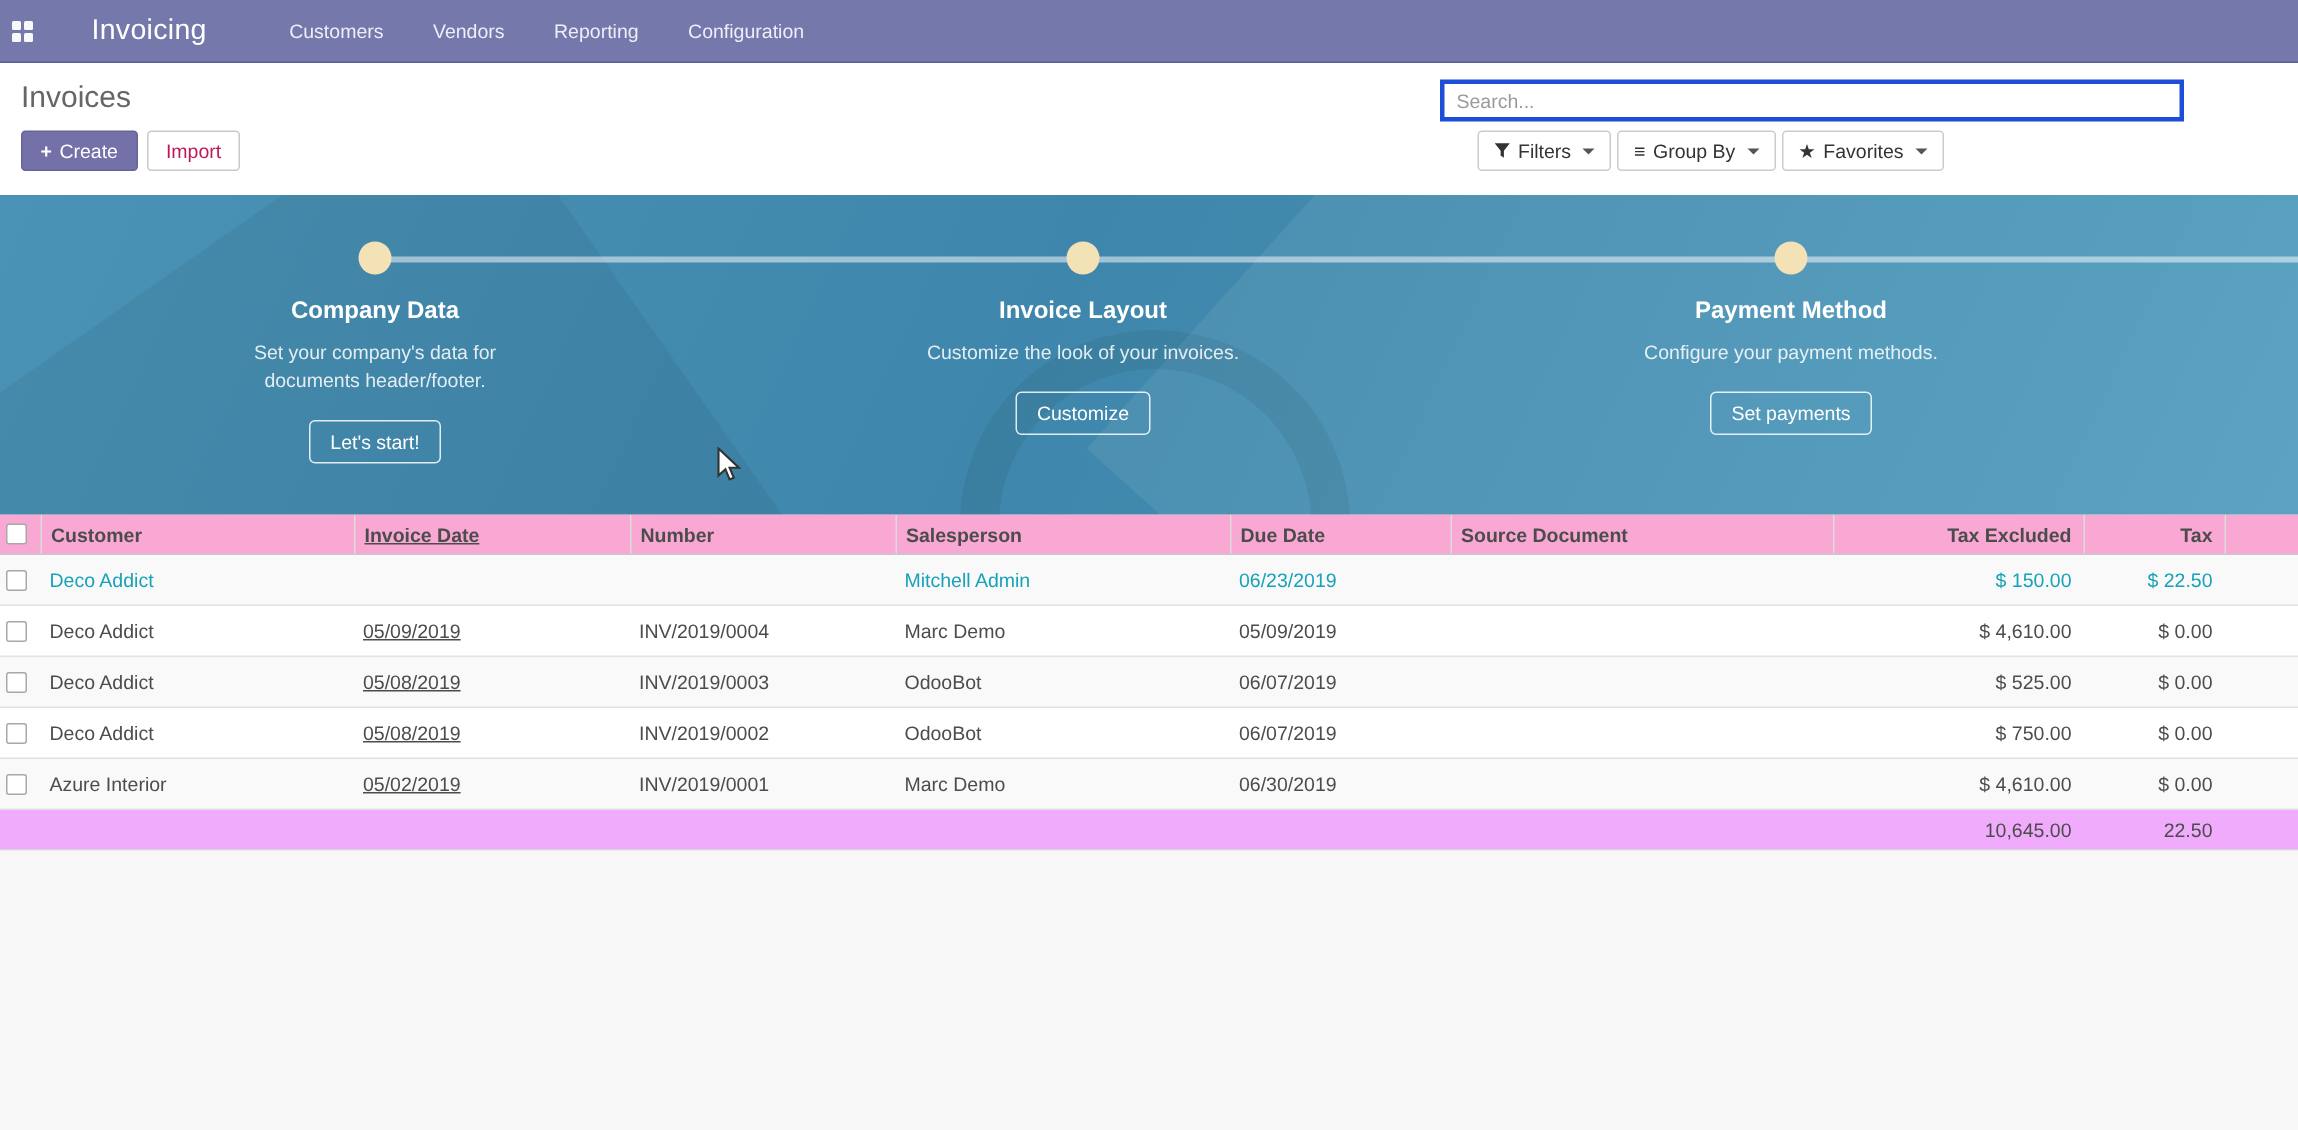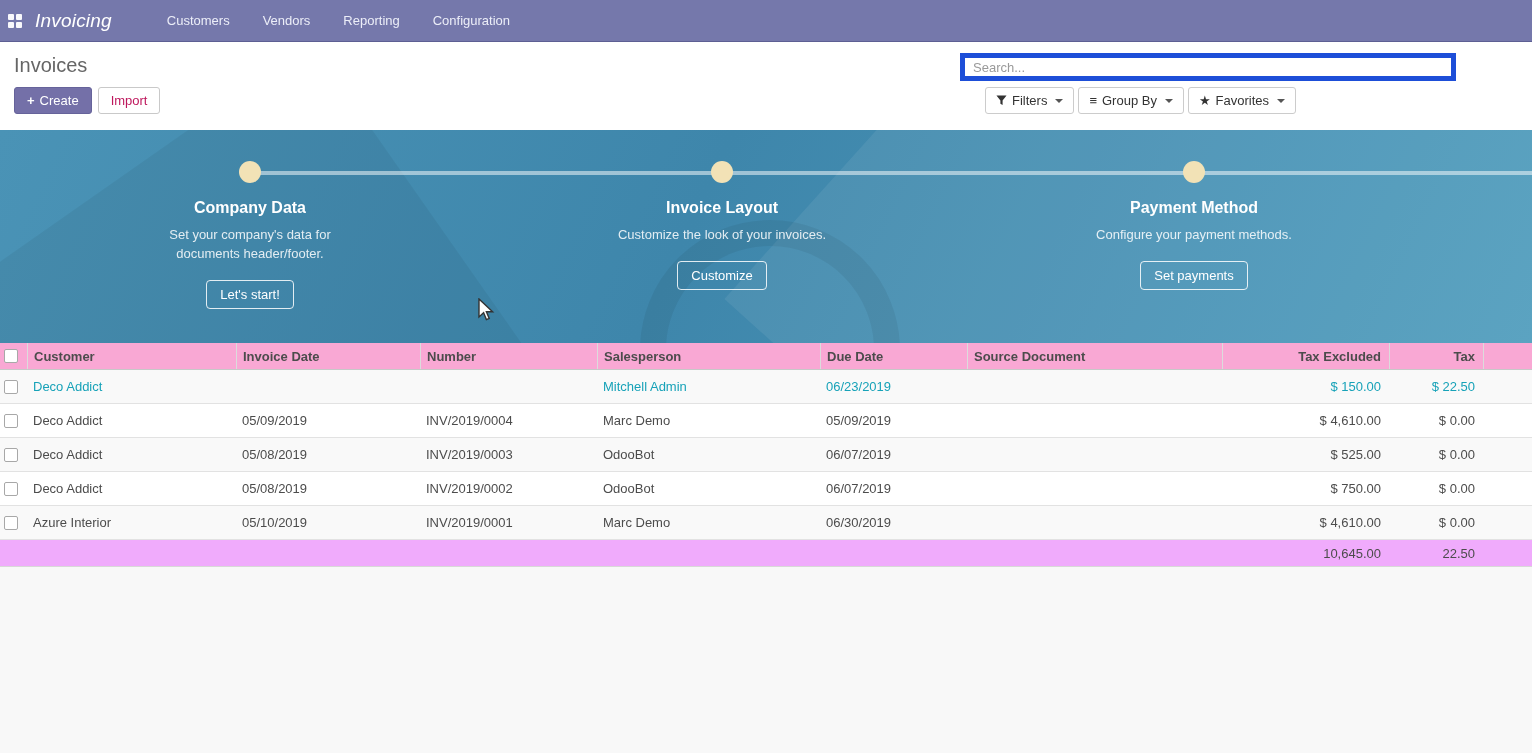--- a/index.html
+++ b/index.html
@@ -15,35 +15,35 @@
   .navbar {
     height:42px; background:#7578ab; border-bottom:1px solid #5d5f93;
     display:flex; align-items:center; color:#fff;
   }
   .apps-icon {
     width:14px; height:14px; margin-left:8px;
     display:grid; grid-template-columns:6px 6px; grid-template-rows:6px 6px; gap:2px;
     cursor:pointer;
   }
   .apps-icon span { background:#ffffff; opacity:.95; border-radius:1px; }
-  .nav-title { font-size:19px; margin-left:13px; font-weight:400; letter-spacing:.2px; cursor:pointer;font-style:italic; }
+  .nav-title { font-size:19px; margin-left:39px; font-weight:400; letter-spacing:.2px; cursor:pointer; }
   .nav-menu { display:flex; margin-left:55px; gap:33px; font-size:13px; }
   .nav-menu .nav-item { color:#eceef8; cursor:pointer; }
 
   
   .control-panel { position:relative; height:88px; background:#fff; }
   .page-title { position:absolute; left:14px; top:12px; font-size:20px; color:#666; }
   .cp-buttons { position:absolute; left:14px; top:45px; display:flex; gap:6px; }
   .btn { font-size:13px; border-radius:3px; padding:5px 12px; cursor:pointer; display:inline-flex; align-items:center; gap:5px; border:1px solid transparent; }
   .btn-create { background:#7470a8; border-color:#66639a; color:#fff; }
   .btn-create .plus { font-weight:bold; font-size:13px; }
   .btn-import { background:#fff; border-color:#c9c9c9; color:#be185d; }
   .search-box {
     position:absolute; left:960px; top:11px; width:496px; height:28px;
-    border:5px solid #1d4ed8; border-radius:0; padding:0 8px; font-size:13px;
+    border:3px solid #1d4ed8; border-radius:0; padding:0 8px; font-size:13px;
     font-family:"Liberation Sans", sans-serif; color:#333; outline:none;
   }
   .search-box::placeholder { color:#9a9a9a; }
   .filter-row { position:absolute; left:985px; top:45px; display:flex; gap:4px; }
   .btn-filter { background:#fff; border-color:#ccc; color:#333; padding:5px 10px; }
   .caret { width:0; height:0; border-left:4px solid transparent; border-right:4px solid transparent; border-top:4px solid #555; margin-left:3px; }
   .glyph-icon { font-size:13px; line-height:1; }
   .funnel-svg { width:11px; height:11px; }
 
   
@@ -80,21 +80,21 @@
   .t-row { display:flex; align-items:center; }
   .t-head { height:27px; background:#f9a8d4; border-bottom:1px solid #c8c8c8; font-weight:bold; color:#4c4c4c; }
   .t-head .td { border-left:1px solid #dcdcdc; height:100%; display:flex; align-items:center; }
   .t-head .td.col-check { border-left:none; }
   .t-body .t-row { height:34px; background:#fff; border-bottom:1px solid #e2e2e2; cursor:pointer; }
   .t-body .t-row:nth-child(odd) { background:#f9f9f9; }
   .t-row.highlighted .td { color:#17a2b8; }
   .td { padding:0 6px; white-space:nowrap; overflow:hidden; }
   .col-check { width:27px; padding:0 0 0 4px; display:flex; align-items:center; }
   .col-customer { width:209px; }
-  .col-invoice_date { width:184px; }
+  .col-invoice_date { width:184px;text-decoration:underline; }
   .col-number { width:177px; }
   .col-salesperson { width:223px; }
   .col-due_date { width:147px; }
   .col-source_document { width:255px; }
   .col-tax_excluded { width:167px; text-align:right; justify-content:flex-end; padding-right:8px; }
   .col-tax { width:94px; text-align:right; justify-content:flex-end; padding-right:8px; }
   .col-spacer { flex:1; }
   .t-head .col-tax_excluded, .t-head .col-tax { display:flex; }
   .checkbox { width:14px; height:14px; border:1px solid #a8a8a8; border-radius:2px; background:#fff; cursor:pointer; }
   .t-foot { height:27px; background:#f0abfc; border-bottom:1px solid #d8d8d8; font-weight:normal; }
@@ -258,21 +258,21 @@
         <div class="td col-source_document"></div>
         <div class="td col-tax_excluded">$ 750.00</div>
         <div class="td col-tax">$ 0.00</div>
         <div class="td col-spacer"></div>
       </div>
       <div class="t-row">
         <div class="td col-check">
           <div class="checkbox"></div>
         </div>
         <div class="td col-customer">Azure Interior</div>
-        <div class="td col-invoice_date">05/10/2019</div>
+        <div class="td col-invoice_date">05/02/2019</div>
         <div class="td col-number">INV/2019/0001</div>
         <div class="td col-salesperson">Marc Demo</div>
         <div class="td col-due_date">06/30/2019</div>
         <div class="td col-source_document"></div>
         <div class="td col-tax_excluded">$ 4,610.00</div>
         <div class="td col-tax">$ 0.00</div>
         <div class="td col-spacer"></div>
       </div>
     </div>
 

